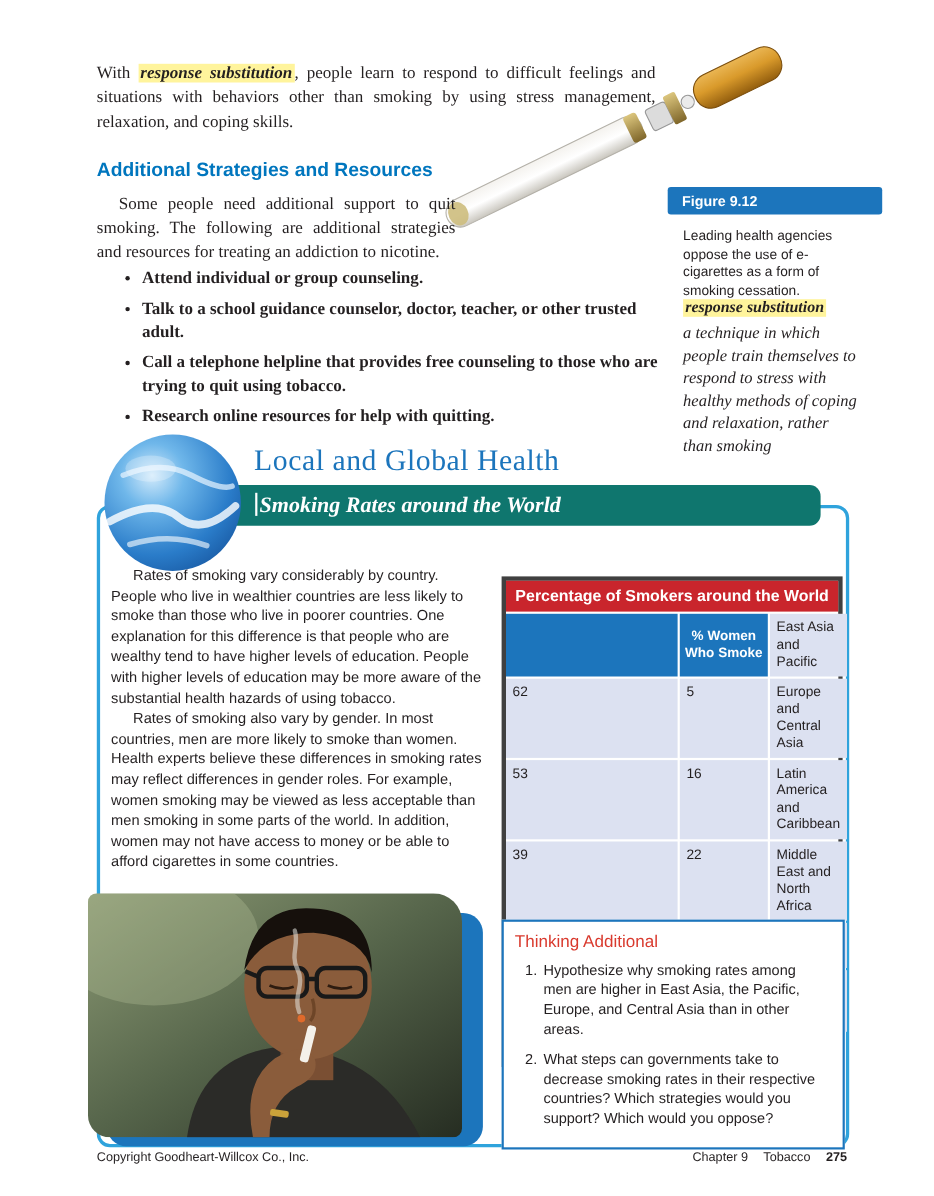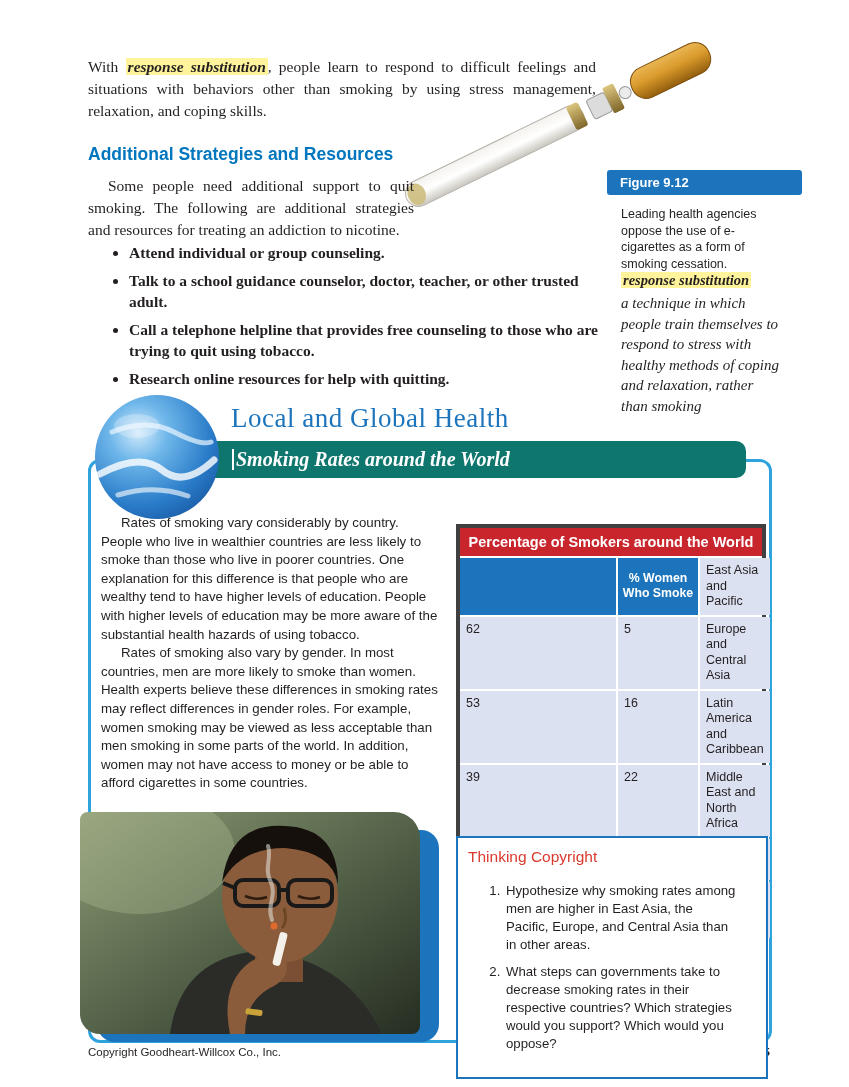--- a/index.html
+++ b/index.html
@@ -48,21 +48,21 @@
   .th{background:#1C75BC;color:#fff;font-weight:bold;font-size:12.3px;line-height:15px;text-align:center;padding:5px 2px;display:flex;align-items:center;justify-content:center;}
   .td{background:#DCE1F1;font-size:12.5px;line-height:15.5px;padding:5px 6px;}
 
   
   .photo-card{left:97px;top:830px;width:342px;height:212px;background:#1C75BC;border-radius:18px;z-index:2;}
   .photo{left:80px;top:812px;width:340px;height:222px;border-radius:8px 26px 8px 20px;overflow:hidden;z-index:3;}
 
   
   .thinking{left:456px;top:836px;width:312px;min-height:188px;border:2.5px solid #1C75BC;background:#fff;z-index:2;box-sizing:border-box;padding:10px 12px 8px 10px;}
   .think-head{color:#D93A2E;font-size:15.5px;margin-bottom:7px;}
-  .thinking ol{margin:16px;padding-left:20px;font-size:13.2px;line-height:18px;}
+  .thinking ol{margin:4px;padding-left:20px;font-size:13.2px;line-height:18px;}
   .thinking li{margin-bottom:9px;padding-left:2px;}
 
   
   .footer-left{left:88px;top:1046px;font-size:11.5px;}
   .footer-right{right:79px;top:1046px;font-size:11.5px;text-align:right;}
   .footer-right span{margin-left:14px;}
   .pagenum{font-weight:bold;}
 </style>
 </head>
 <body>
@@ -205,21 +205,21 @@
       <path d="M204 96 q 4 14 -2 20" stroke="#6d4527" stroke-width="3" fill="none"></path>
       <path d="M150 222 Q 140 172 170 150 Q 196 134 206 150 Q 211 166 190 176 Q 165 190 165 222 Z" fill="#8a5c3b"></path>
       <rect x="166" y="196" width="17" height="6" rx="2" fill="#caa23a" transform="rotate(8 166 196)"></rect>
       <rect x="196" y="120" width="8" height="34" rx="3" fill="#f4f1ea" transform="rotate(14 200 137)"></rect>
       <circle cx="194" cy="114" r="3.5" fill="#e06a2b"></circle>
       <path d="M192 108 C 186 92 198 84 190 68 C 184 56 192 46 188 34" stroke="#e8e8e2" stroke-width="4" fill="none" opacity=".55" stroke-linecap="round"></path>
     </svg>
   </div>
 
   <div class="abs thinking">
-    <div class="think-head">Thinking Copyright</div>
+    <div class="think-head">Thinking Additional</div>
     <ol>
       <li><span>Hypothesize why smoking rates among men are higher in East Asia, the Pacific, Europe, and Central Asia than in other areas.</span></li>
       <li><span>What steps can governments take to decrease smoking rates in their respective countries? Which strategies would you support? Which would you oppose?</span></li>
     </ol>
   </div>
 
   <div class="abs footer-left">Copyright Goodheart-Willcox Co., Inc.</div>
   <div class="abs footer-right">
     <span>Chapter 9</span><span>Tobacco</span><span class="pagenum">275</span>
   </div>

